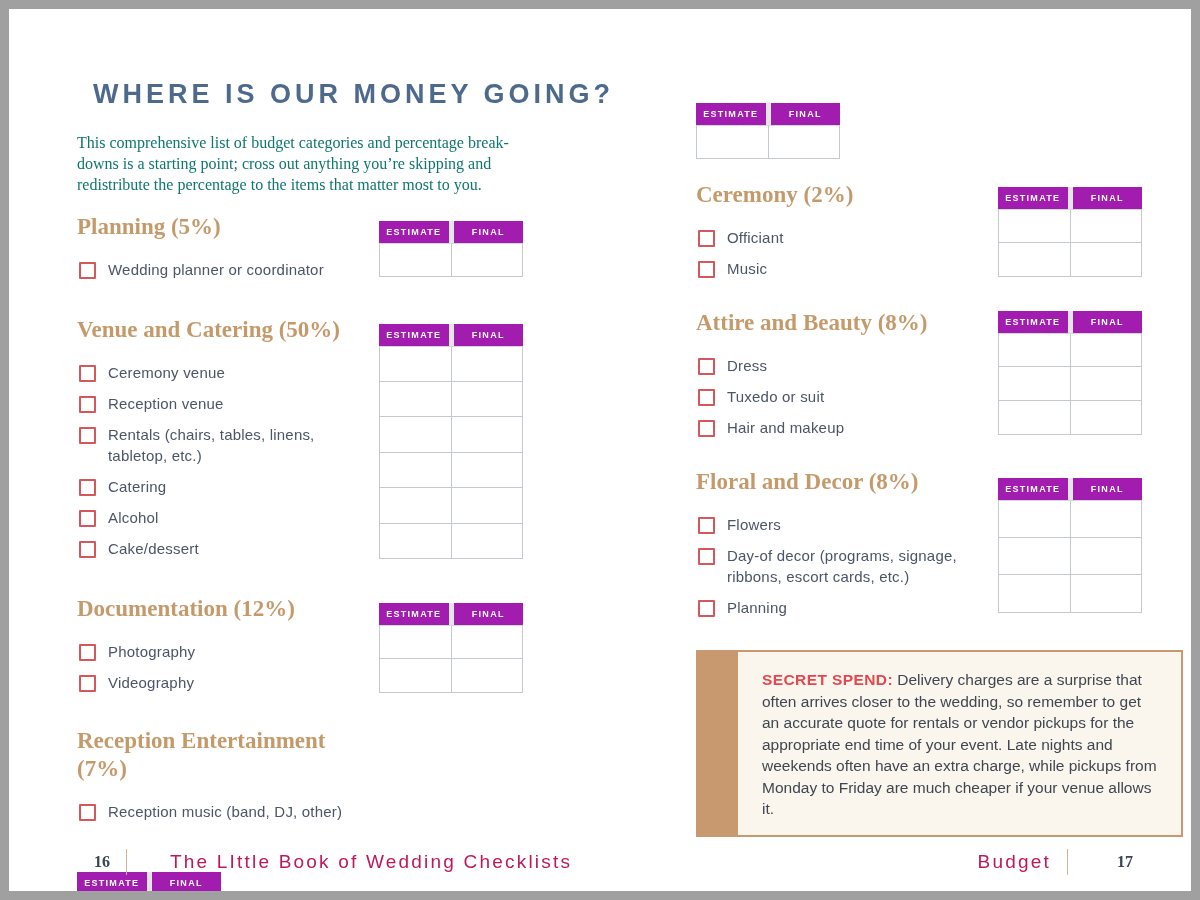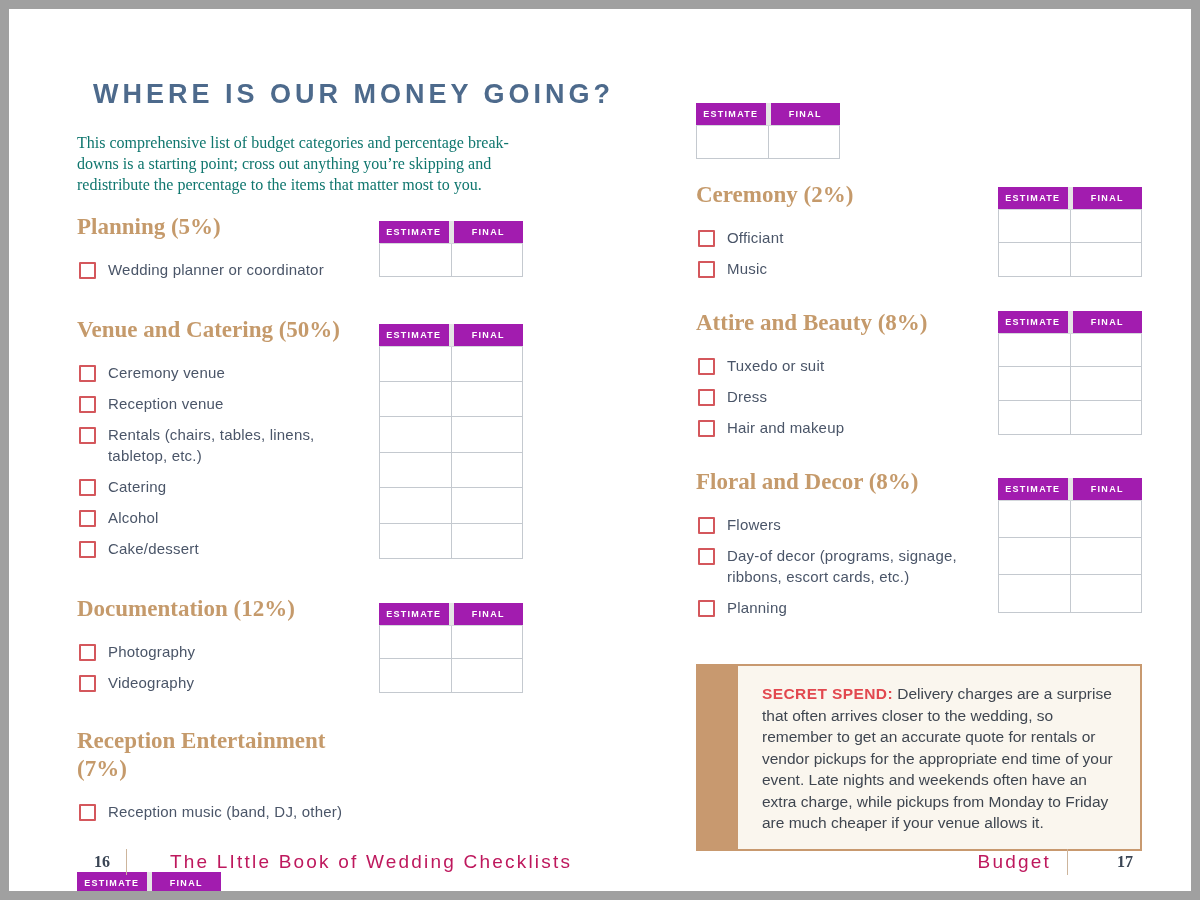--- a/index.html
+++ b/index.html
@@ -57,21 +57,21 @@
   .td + .td{border-left:1px solid #c4c9cf;}
   .rh35 .tr{height:35.5px;}
   .rh37 .tr{height:37.5px;}
 
   
   .m18{margin-top:18px;} .m26{margin-top:26px;} .m24{margin-top:24px;flex-direction:column;}
   .m22{margin-top:22px;} .m20{margin-top:20px;}
 
   
   .callout{
-    margin-top:36px; display:flex; box-sizing:border-box; width:446px;
+    margin-top:22px; display:flex; box-sizing:border-box; width:487px;
     border:2px solid #c8996f; background:#faf6ee;
   }
   .callout-bar{flex:0 0 40px; background:#c8996f;}
   .callout-body{
     padding:17px 20px 15px 24px; font-size:15.5px; line-height:21.5px;
     color:#3f4650;
   }
   .callout-body p{margin:0;}
   .callout-label{color:#e2484f; font-weight:700; letter-spacing:0.4px;}
 
@@ -289,25 +289,25 @@
           </div>
       </div>
     </section>
 
     <section class="sec m20">
       <div class="sec-left">
         <h2 class="heading">Attire and Beauty (8%)</h2>
         <div class="items">
             <div class="item">
               <span class="cb"></span>
+              <span class="lab">Dress</span>
+            </div>
+            <div class="item">
+              <span class="cb"></span>
               <span class="lab">Tuxedo or suit</span>
-            </div>
-            <div class="item">
-              <span class="cb"></span>
-              <span class="lab">Dress</span>
             </div>
             <div class="item">
               <span class="cb"></span>
               <span class="lab">Hair and makeup</span>
             </div>
           </div>
       </div>
       <div class="tbl" style="margin-top:2px">
         <div class="tbl-head">
           <div class="th">ESTIMATE</div>

